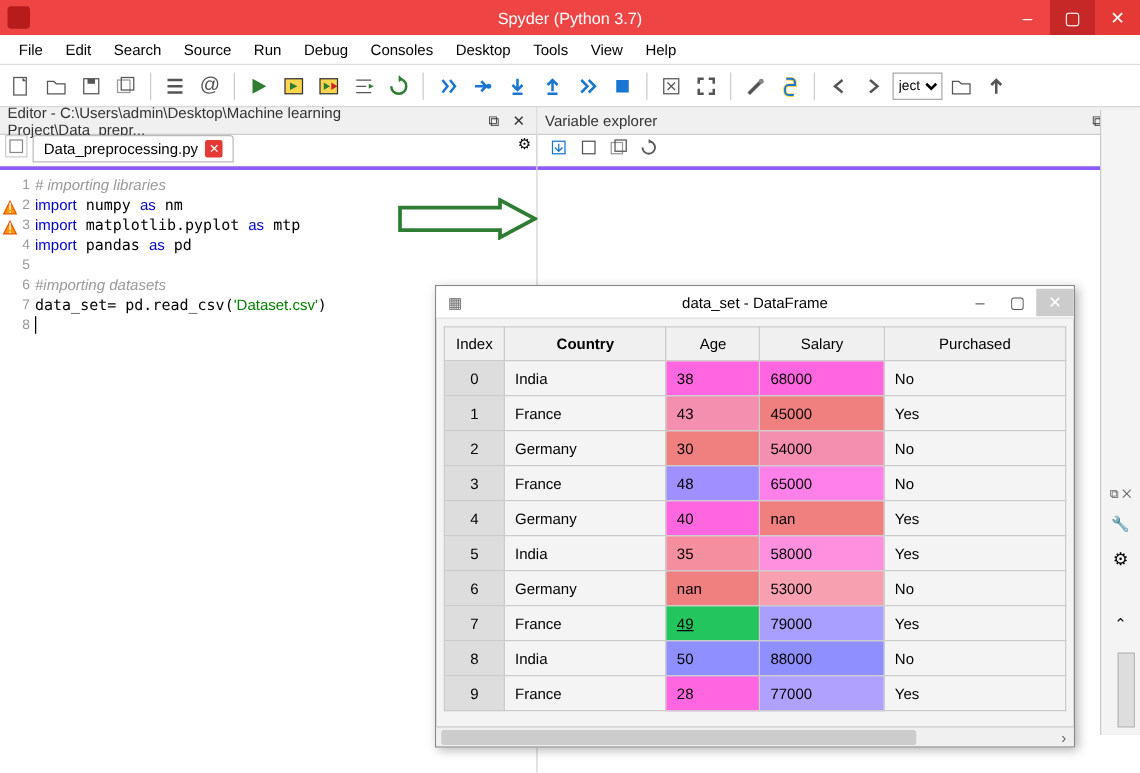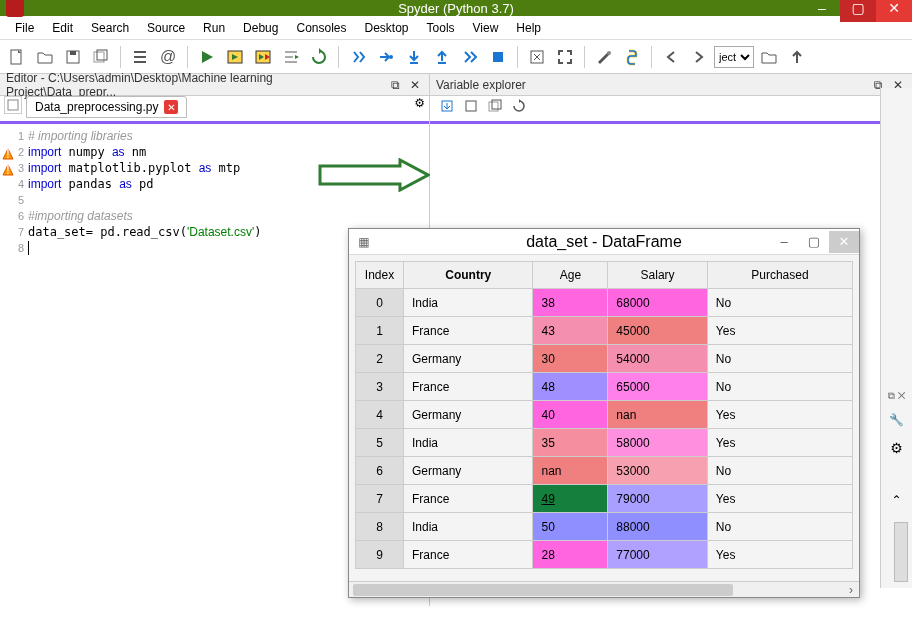--- a/index.html
+++ b/index.html
@@ -1,17 +1,17 @@
 <!DOCTYPE html>
 <html><head>
 <meta charset="utf-8">
 <style>
 *{margin:0;padding:0;box-sizing:border-box;font-family:"Segoe UI",Tahoma,sans-serif;font-size:12px}
 html,body{width:912px;height:618px;overflow:hidden;background:#fff}
-.titlebar{height:16px;background:#4d7c0f;color:#fff;display:flex;align-items:center;position:relative}
+.titlebar{height:28px;background:#ef4444;color:#fff;display:flex;align-items:center;position:relative}
 .titlebar .ico{width:18px;height:18px;margin:0 6px;background:#b71c1c;border-radius:3px}
 .titlebar .title{position:absolute;left:50%;transform:translateX(-50%);font-size:13px}
 .titlebar .winbtns{margin-left:auto;display:flex}
 .titlebar .winbtn{width:36px;height:28px;display:flex;align-items:center;justify-content:center;font-size:14px}
 .titlebar .winbtn.close{background:#e53935}
 .titlebar .winbtn.max{background:#c62828}
 .menubar{height:24px;background:#fff;display:flex;align-items:center;padding:0 6px;border-bottom:1px solid #ddd}
 .menubar span{padding:3px 9px;cursor:default}
 .toolbar{height:34px;background:#fff;display:flex;align-items:center;padding:0 4px;border-bottom:1px solid #ccc;gap:2px}
 .tbtn{width:26px;height:26px;display:flex;align-items:center;justify-content:center;border:1px solid transparent;border-radius:2px;cursor:pointer}
@@ -34,21 +34,21 @@
 .c-kw{color:#0000cd}
 .c-str{color:#008000}
 .vartbl{width:100%;border-collapse:collapse}
 .vartbl th{background:#f5f5f5;border:1px solid #ddd;padding:4px 8px;font-weight:normal;font-size:11px}
 .vartbl td{border:1px solid #eee;padding:6px 8px;font-family:Consolas,monospace;font-size:12px}
 .vartbl td.val{background:#d4f5d4;color:#333}
 .arrow{position:absolute;left:318px;top:158px;z-index:5}
 .dfwin{position:absolute;left:348px;top:228px;width:512px;height:370px;background:#f4f4f4;border:1px solid #888;box-shadow:2px 2px 8px rgba(0,0,0,.3);z-index:10;display:flex;flex-direction:column}
 .dfwin .dftb{height:26px;background:#fff;display:flex;align-items:center;position:relative;border-bottom:1px solid #ddd}
 .dfwin .dftb .grid{width:18px;height:18px;margin:0 6px;display:flex;align-items:center;justify-content:center;color:#666}
-.dfwin .dftb .ttl{position:absolute;left:50%;transform:translateX(-50%);font-size:16px}
+.dfwin .dftb .ttl{position:absolute;left:50%;transform:translateX(-50%);font-size:12px}
 .dfwin .dftb .wbtns{margin-left:auto;display:flex}
 .dfwin .dftb .wbtn{width:30px;height:22px;display:flex;align-items:center;justify-content:center;font-size:13px;color:#555}
 .dfwin .dftb .wbtn.cl{background:#ccc;color:#fff}
 .dfbody{flex:1;overflow:auto;padding:6px}
 .dftable{width:100%;border-collapse:collapse;font-family:Verdana,sans-serif;font-size:12px}
 .dftable th{background:#f0f0f0;border:1px solid #ccc;padding:6px 8px;font-weight:normal}
 .dftable th.bold{font-weight:bold}
 .dftable td{border:1px solid #ccc;padding:5px 8px;height:28px}
 .dftable td.idx{background:#ddd;text-align:center;width:48px}
 .rightpanel{position:absolute;right:0;top:88px;width:32px;height:500px;background:#f4f4f4;border-left:1px solid #ccc;z-index:2}
@@ -401,21 +401,21 @@
           <tr>
             <td class="idx">6</td>
             <td>Germany</td>
             <td style="background: rgb(240, 128, 128);">nan</td>
             <td style="background: rgb(247, 160, 176);">53000</td>
             <td>No</td>
           </tr>
           <tr>
             <td class="idx">7</td>
             <td>France</td>
-            <td style="background: #15803d; text-decoration: underline;">49</td>
+            <td style="background: #22c55e; text-decoration: underline;">49</td>
             <td style="background: rgb(168, 159, 255);">79000</td>
             <td>Yes</td>
           </tr>
           <tr>
             <td class="idx">8</td>
             <td>India</td>
             <td style="background: rgb(143, 143, 255);">50</td>
             <td style="background: rgb(143, 143, 255);">88000</td>
             <td>No</td>
           </tr>

